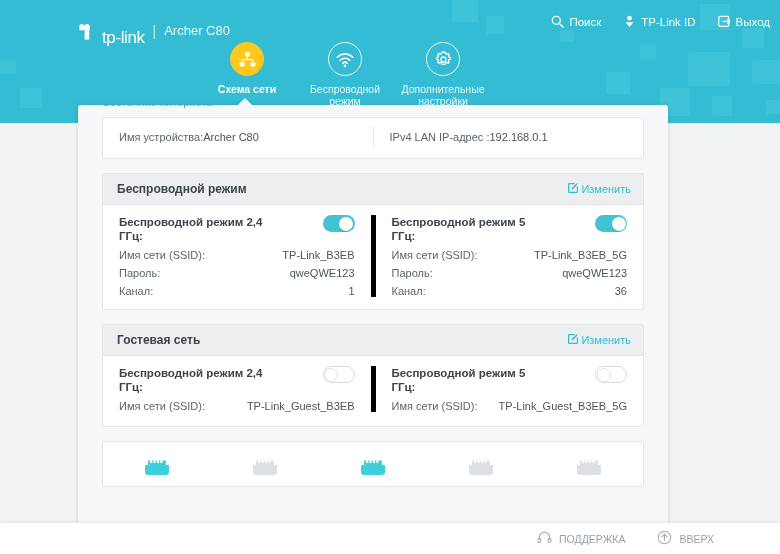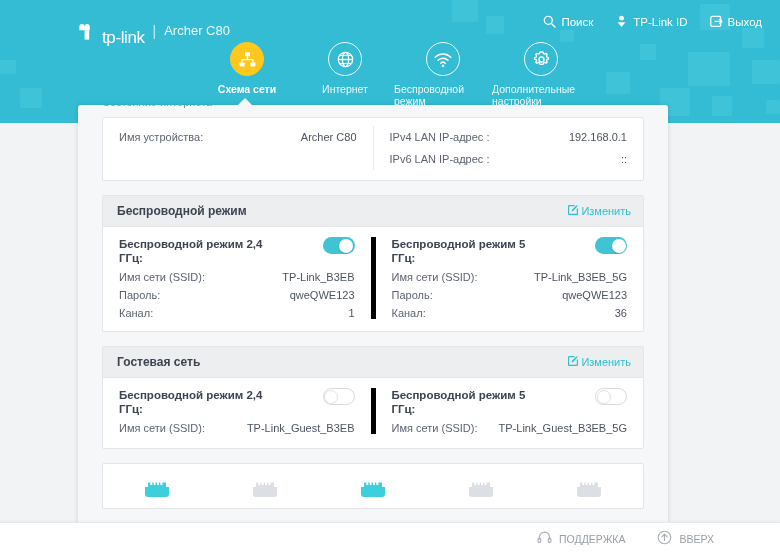--- a/index.html
+++ b/index.html
@@ -26,36 +26,36 @@
     position: absolute; left: 76px; top: 13px;
     display: flex; align-items: center; gap: 0px; z-index: 5;
   }
   .logo-mark { width: 22px; height: 22px; position: relative; margin-right: 4px; }
   .brand-name {
     color: #ffffff; font-size: 17px; letter-spacing: -0.4px; font-weight: 400; margin-top: 15px;
   }
   .brand-sep { color: #c6ecf3; font-size: 14px; margin: 0 8px; font-weight: 300; }
   .brand-model { color: #eafafd; font-size: 13px; font-weight: 400; }
 
-  .top-right { position: absolute; right: 18px; top: 15px; display: flex; align-items: center; gap: 22px; z-index: 5;}
+  .top-right { position: absolute; right: 10px; top: 15px; display: flex; align-items: center; gap: 22px; z-index: 5;}
   .tr-item { display: flex; align-items: center; gap: 5px; color: #ffffff; font-size: 11.5px; cursor: pointer; }
   .tr-item svg { display: block; }
 
   
   .mainnav { position: absolute; left: 0; top: 42px; width: 780px; display: flex; z-index: 6; }
   .nav-spacer { width: 198px; }
   .nav-item { width: 98px; display: flex; flex-direction: column; align-items: center; cursor: pointer; }
   .nav-icon {
     width: 34px; height: 34px; border-radius: 50%;
     border: 1.6px solid rgba(255,255,255,0.9);
     display: flex; align-items: center; justify-content: center;
   }
   .nav-item.active .nav-icon { background: #ffc81e; border-color: #ffc81e; }
   .nav-label {
-    margin-top: 7px; font-size: 10.5px; color: #eaf9fc; text-align: left; line-height: 12px;
+    margin-top: 7px; font-size: 10.5px; color: #eaf9fc; text-align: center; line-height: 12px;
   }
   .nav-item.active .nav-label { color: #ffffff; font-weight: bold; }
   .nav-caret {
     position: absolute; left: 236px; top: 98px; width: 0; height: 0;
     border-left: 9px solid transparent; border-right: 9px solid transparent;
     border-bottom: 9px solid #f6f7f8; z-index: 7;
   }
 
   
   .card {
@@ -82,21 +82,21 @@
     display: flex; align-items: center; justify-content: space-between;
     padding: 0 12px 0 14px;
   }
   .panel-title { font-size: 12px; font-weight: bold; color: #3d4450; }
   .edit-link { display: flex; align-items: center; gap: 2px; color: #2fc0d2; font-size: 11px; cursor: pointer; }
 
   
   .devinfo { display: flex; padding: 8px 0 10px 0; }
   .devinfo-col { flex: 1; padding: 0 16px; }
   .devinfo-col.left { border-right: 1px solid #e8eaec; }
-  .kv { display: flex; justify-content: space-between; align-items: baseline; padding: 5px 0; gap: 40px; }
+  .kv { display: flex; justify-content: flex-start; align-items: baseline; padding: 5px 0; }
   .k { font-size: 11px; color: #5c6370; }
   .v { font-size: 11px; color: #4c535f; text-align: right; }
 
   
   .wbody { display: flex; padding: 10px 0 12px 0; }
   .wcol { flex: 1; padding: 0 16px; }
   .wcol.left { border-right: 5px solid #000000; }
   .wrow-top { display: flex; justify-content: space-between; align-items: flex-start; }
   .wtitle { font-size: 11.5px; font-weight: bold; color: #3d4450; line-height: 14px; max-width: 150px; }
   .wrow { display: flex; justify-content: space-between; align-items: baseline; padding: 6px 0 0 0; }
@@ -206,32 +206,20 @@
             <rect x="12.4" y="12.4" width="5" height="4" rx="0.8" fill="#fff"></rect>
             <line x1="9.5" y1="6.2" x2="9.5" y2="9.6" stroke="#fff" stroke-width="1.2"></line>
             <line x1="4.1" y1="9.6" x2="14.9" y2="9.6" stroke="#fff" stroke-width="1.2"></line>
             <line x1="4.1" y1="9.6" x2="4.1" y2="12.4" stroke="#fff" stroke-width="1.2"></line>
             <line x1="14.9" y1="9.6" x2="14.9" y2="12.4" stroke="#fff" stroke-width="1.2"></line>
           </svg>
         </div>
         <div class="nav-label">Схема сети</div>
       </div>
 
-      <div class="nav-item">
-        <div class="nav-icon">
-          <svg width="19" height="19" viewBox="0 0 19 19">
-            <circle cx="9.5" cy="9.5" r="7.2" fill="none" stroke="#fff" stroke-width="1.3"></circle>
-            <ellipse cx="9.5" cy="9.5" rx="3.1" ry="7.2" fill="none" stroke="#fff" stroke-width="1.3"></ellipse>
-            <line x1="2.3" y1="9.5" x2="16.7" y2="9.5" stroke="#fff" stroke-width="1.3"></line>
-            <line x1="3.6" y1="5.4" x2="15.4" y2="5.4" stroke="#fff" stroke-width="1.1"></line>
-            <line x1="3.6" y1="13.6" x2="15.4" y2="13.6" stroke="#fff" stroke-width="1.1"></line>
-          </svg>
-        </div>
-        <div class="nav-label">Интернет</div>
-      </div>
 
       <div class="nav-item">
         <div class="nav-icon">
           <svg width="20" height="19" viewBox="0 0 20 19">
             <path d="M2.2 7.2 A11 11 0 0 1 17.8 7.2" fill="none" stroke="#fff" stroke-width="1.5" stroke-linecap="round"></path>
             <path d="M5.1 10.3 A7 7 0 0 1 14.9 10.3" fill="none" stroke="#fff" stroke-width="1.5" stroke-linecap="round"></path>
             <path d="M7.8 13.2 A3.2 3.2 0 0 1 12.2 13.2" fill="none" stroke="#fff" stroke-width="1.5" stroke-linecap="round"></path>
             <circle cx="10" cy="15.9" r="1.3" fill="#fff"></circle>
           </svg>
         </div>
@@ -263,24 +251,20 @@
           <div class="devinfo-col left">
             <div class="kv">
               <span class="k">Имя устройства:</span>
               <span class="v">Archer C80</span>
             </div>
           </div>
           <div class="devinfo-col">
             <div class="kv">
               <span class="k">IPv4 LAN IP-адрес :</span>
               <span class="v">192.168.0.1</span>
-            </div>
-            <div class="kv">
-              <span class="k">IPv6 LAN IP-адрес :</span>
-              <span class="v">::</span>
             </div>
           </div>
         </div>
       </div>
 
       <div class="panel">
         <div class="panel-head">
           <span class="panel-title">Беспроводной режим</span>
           <span class="edit-link">
             <span>

